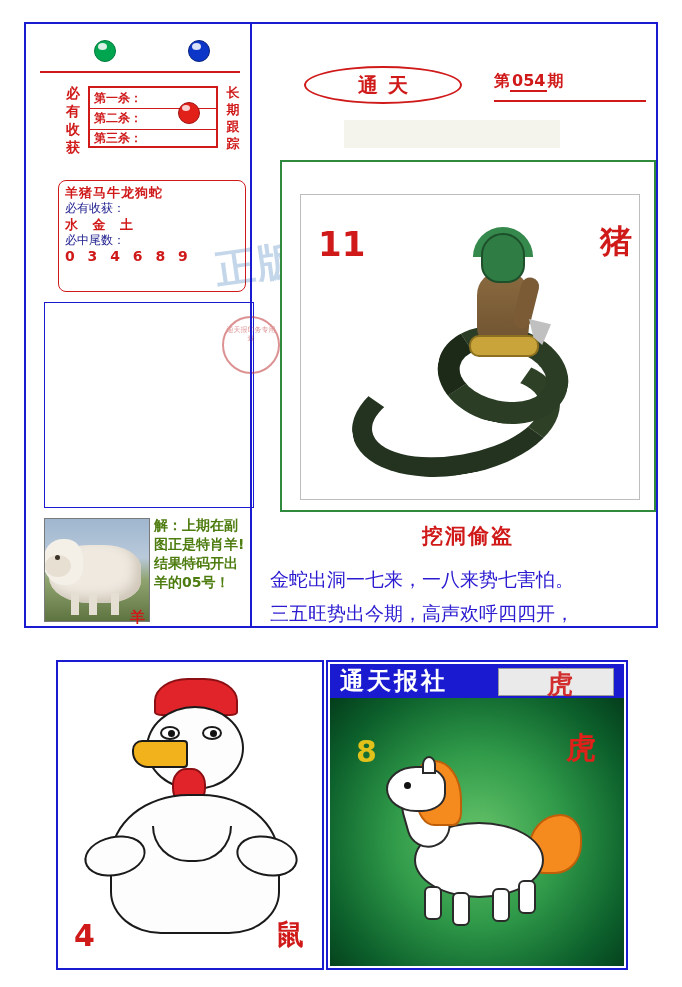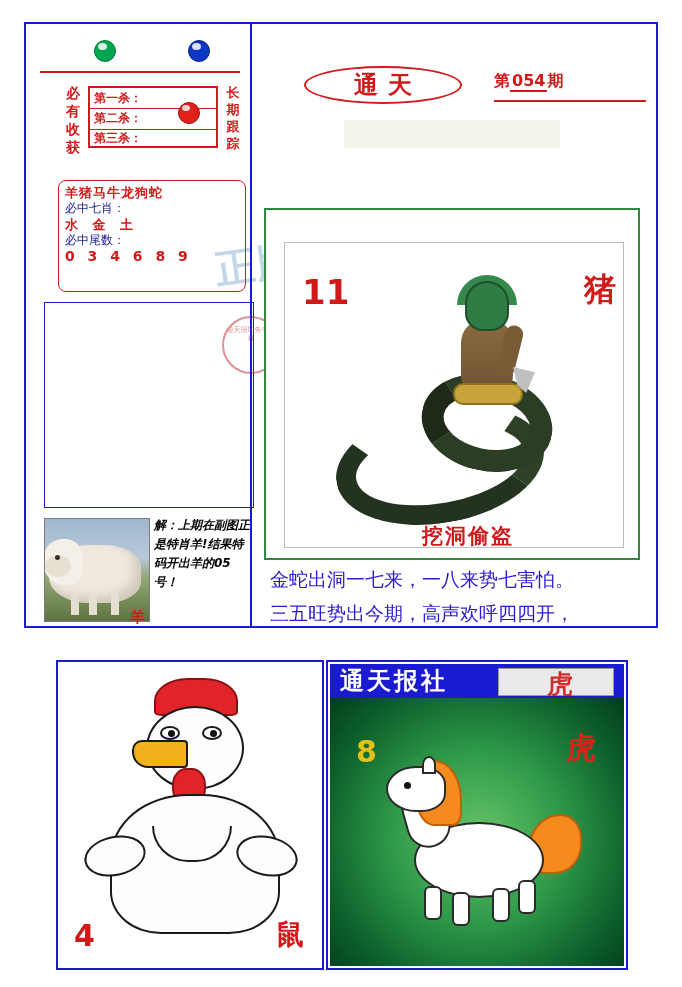--- a/index.html
+++ b/index.html
@@ -121,52 +121,52 @@
     position:absolute;left:10px;top:36px;width:5px;height:5px;border-radius:50%;background:#3b3228;
   }
   .sheep .leg{position:absolute;bottom:6px;width:8px;height:22px;background:#e5ded2;}
   .sheep .l1{left:26px;} .sheep .l2{left:44px;} .sheep .l3{left:66px;}
   .sheep-num{
     position:absolute;left:104px;top:584px;font-size:15px;color:#d01a1a;font-weight:bold;
   }
 
   .explain{
     position:absolute;left:128px;top:492px;width:96px;
-    font-size:12px;color:#000000;font-weight:bold;line-height:19px;font-style:italic;
+    font-size:14px;color:#4d7c0f;font-weight:bold;line-height:19px;
   }
 
   .vdiv{
     position:absolute;left:224px;top:0;width:0;height:602px;border-left:2px solid #1a1ad0;
   }
 
   
   .tt-oval{
     position:absolute;left:278px;top:42px;width:158px;height:38px;
     border:2px solid #d01a1a;border-radius:50%;box-sizing:border-box;
-    text-align:center;line-height:34px;font-size:24px;font-weight:bold;color:#d01a1a;
+    text-align:center;line-height:34px;font-size:20px;font-weight:bold;color:#d01a1a;
     letter-spacing:10px;text-indent:10px;
     font-family:"DejaVu Sans",sans-serif;
   }
   .issue{
     position:absolute;left:468px;top:40px;width:160px;height:40px;
     font-size:16px;color:#d01a1a;font-weight:bold;line-height:34px;
   }
   .issue u{text-decoration:none;border-bottom:2px solid #d01a1a;padding:0 2px;}
   .issue-line{
     position:absolute;left:468px;top:76px;width:152px;border-top:2px solid #d01a1a;
   }
 
   .ghost-band{
     position:absolute;left:318px;top:96px;width:216px;height:28px;
     background:#f3f3ea;opacity:.9;
   }
 
   .main-box{
-    position:absolute;left:238px;top:136px;width:376px;height:352px;
-    border:2px solid #2f8a3e;background:#fff;box-sizing:border-box;margin-top:48px;
+    position:absolute;left:254px;top:136px;width:376px;height:352px;
+    border:2px solid #2f8a3e;background:#fff;box-sizing:border-box;
   }
   .pic-frame{
     position:absolute;left:18px;top:32px;width:340px;height:306px;
     border:1px solid #bdbdbd;background:#fff;box-sizing:border-box;
   }
   .num-11{
     position:absolute;left:36px;top:62px;font-size:34px;color:#d01a1a;font-weight:bold;
   }
   .zodiac-zhu{
     position:absolute;right:22px;top:58px;font-size:32px;color:#d01a1a;font-weight:bold;
@@ -359,21 +359,21 @@
         <div class="kill-row">第二杀：</div>
         <div class="kill-sep s2"></div>
         <div class="kill-row">第三杀：</div>
       </div>
       <div class="kill-ball">
           <span class="shine"></span>
         </div>
 
       <div class="pred-box">
         <div class="pred-val">羊猪马牛龙狗蛇</div>
-        <div class="pred-lbl">必中七肖：</div>
+        <div class="pred-lbl">必有收获：</div>
         <div class="pred-val spaced">水 金 土</div>
         <div class="pred-lbl">必中尾数：</div>
         <div class="pred-val nums">0 3 4 6 8 9</div>
       </div>
 
       <div class="stamp2">正版</div>
       <div class="blank-box"></div>
       <div class="stamp">通天报印务专用章</div>
 
       <div class="sheep">

